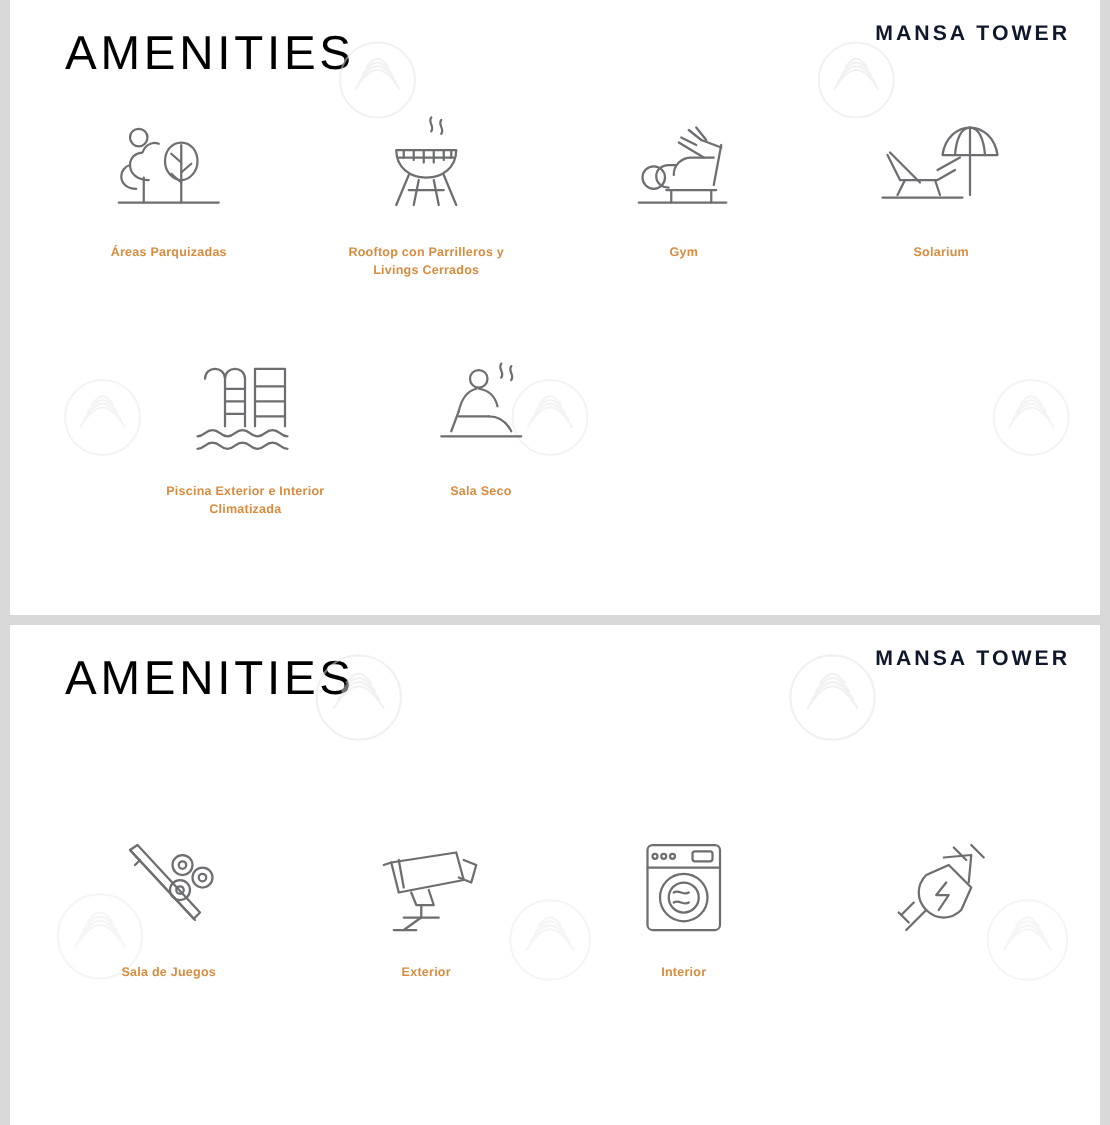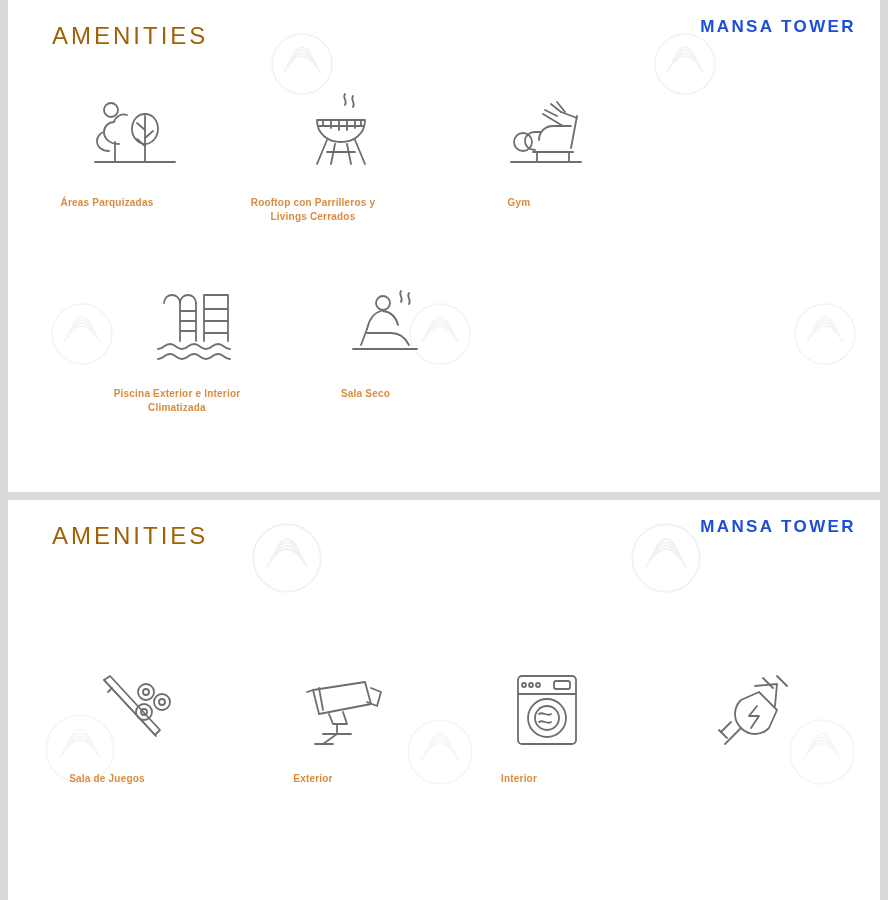--- a/index.html
+++ b/index.html
@@ -22,48 +22,49 @@
   .slide-2 { top: 500px; height: 400px; }
 
   .slide-header {
     position: relative;
     height: 80px;
   }
   .page-title {
     position: absolute;
     left: 44px;
     top: 22px;
-    font-size: 24px;
+    font-size: 38px;
     letter-spacing: 3px;
-    color: #a16207;
+    color: #000000;
     font-weight: 400;
   }
   .brand {
     position: absolute;
     right: 24px;
     top: 17px;
     font-size: 17px;
     letter-spacing: 2.4px;
-    color: #1d4ed8;
+    color: #0f172a;
     font-weight: 700;
   }
 
   .grid {
     position: relative;
     display: flex;
     justify-content: flex-start;
     padding: 0 24px;
   }
   .row-4 > .cell { width: 25%; }
   .row-2-centered { padding-left: 94px; }
   .row-2-centered > .cell { width: 25%; }
 
   .cell {
     display: flex;
     flex-direction: column;
+    align-items: center;
     position: relative;
     z-index: 2;
   }
   .icon-box {
     height: 96px;
     display: flex;
     align-items: flex-end;
     justify-content: center;
   }
   .icon-box svg { display: block; }
@@ -172,20 +173,38 @@
               <ellipse cx="24" cy="48" rx="9" ry="9"></ellipse>
               <path d="M34 58h40"></path>
               <path d="M38 58v10M70 58v10"></path>
               <path d="M12 68h70"></path>
             </g>
           </svg>
         </div>
         <div class="cell-label">Gym</div>
       </div>
 
+      <div class="cell">
+        <div class="icon-box">
+          <svg width="98" height="80" viewBox="0 0 98 80">
+            <g fill="none" stroke="#6d6e71" stroke-width="1.8" stroke-linecap="round" stroke-linejoin="round">
+              <path d="M50 28c2-14 12-22 22-22s20 8 22 22z"></path>
+              <path d="M72 6v54"></path>
+              <path d="M60 28c1-13 5-22 12-22s11 9 12 22"></path>
+              <path d="M6 28l10 20"></path>
+              <path d="M8 26l24 24"></path>
+              <path d="M16 48h30l14-8"></path>
+              <path d="M20 48l-6 12M44 48l4 12"></path>
+              <path d="M46 40l18-10"></path>
+              <path d="M2 62h64"></path>
+            </g>
+          </svg>
+        </div>
+        <div class="cell-label">Solarium</div>
+      </div>
     </div>
 
     <div class="wm" style="left:42px; top:302px;">
       <svg width="64" height="64" viewBox="0 0 64 64">
         <g fill="none" stroke="#e8e8e8" stroke-width="1.6">
           <circle cx="32" cy="32" r="30"></circle>
           <path d="M14 40c6-10 12-16 18-16s12 6 18 16"></path>
           <path d="M17 34c5-8 10-13 15-13s10 5 15 13"></path>
           <path d="M20 28c4-6 8-10 12-10s8 4 12 10"></path>
           <path d="M23 22c3-4 6-7 9-7s6 3 9 7"></path>

